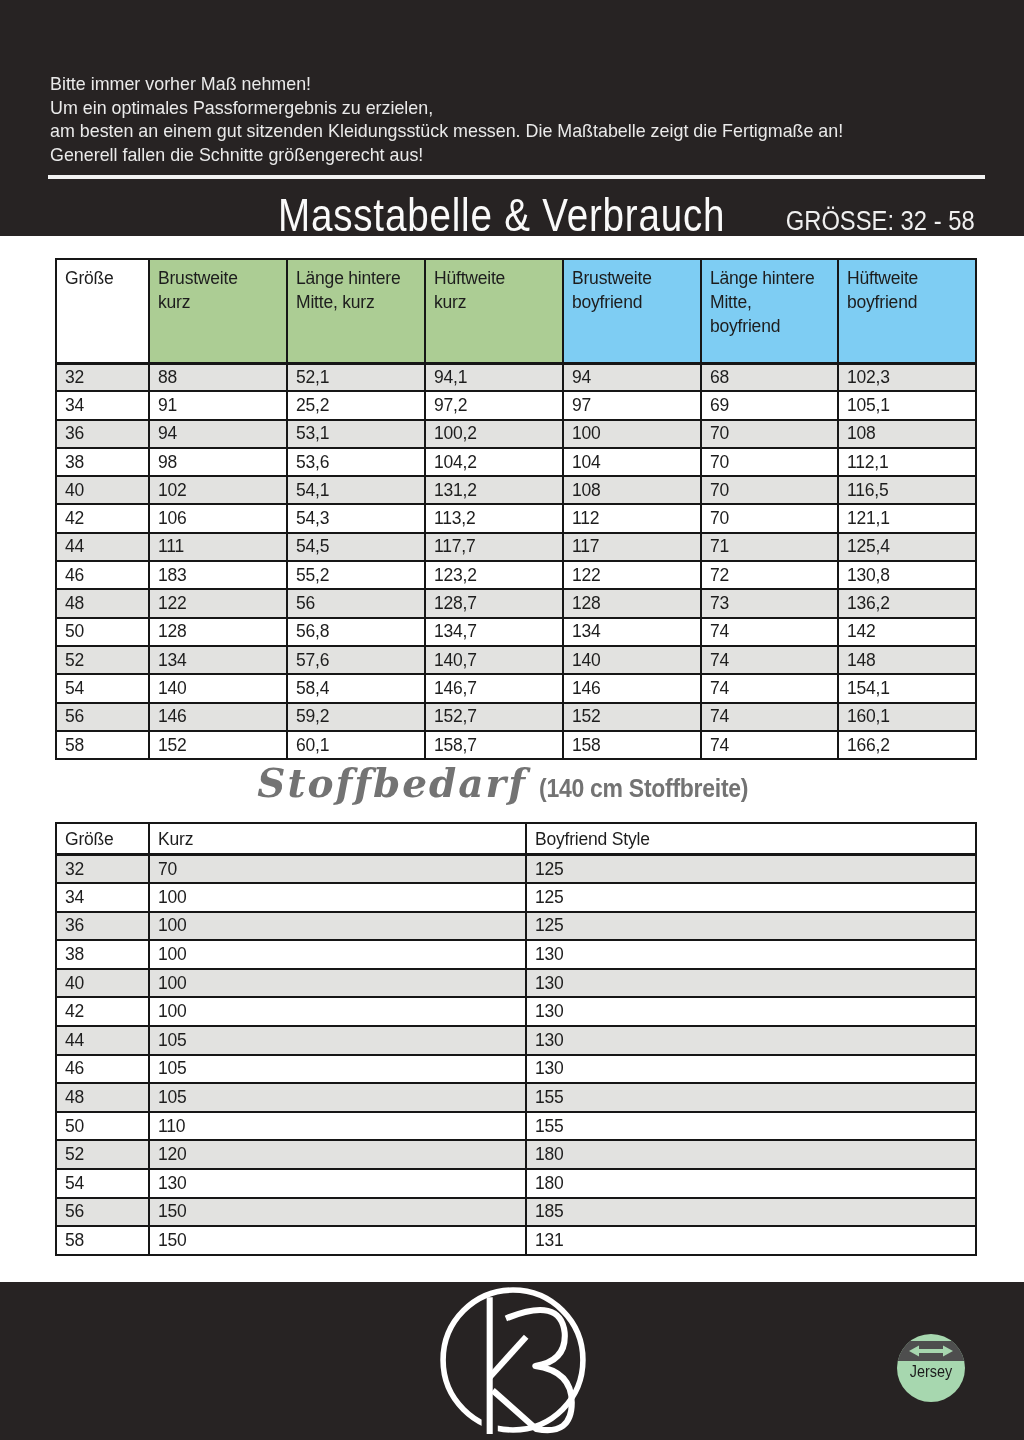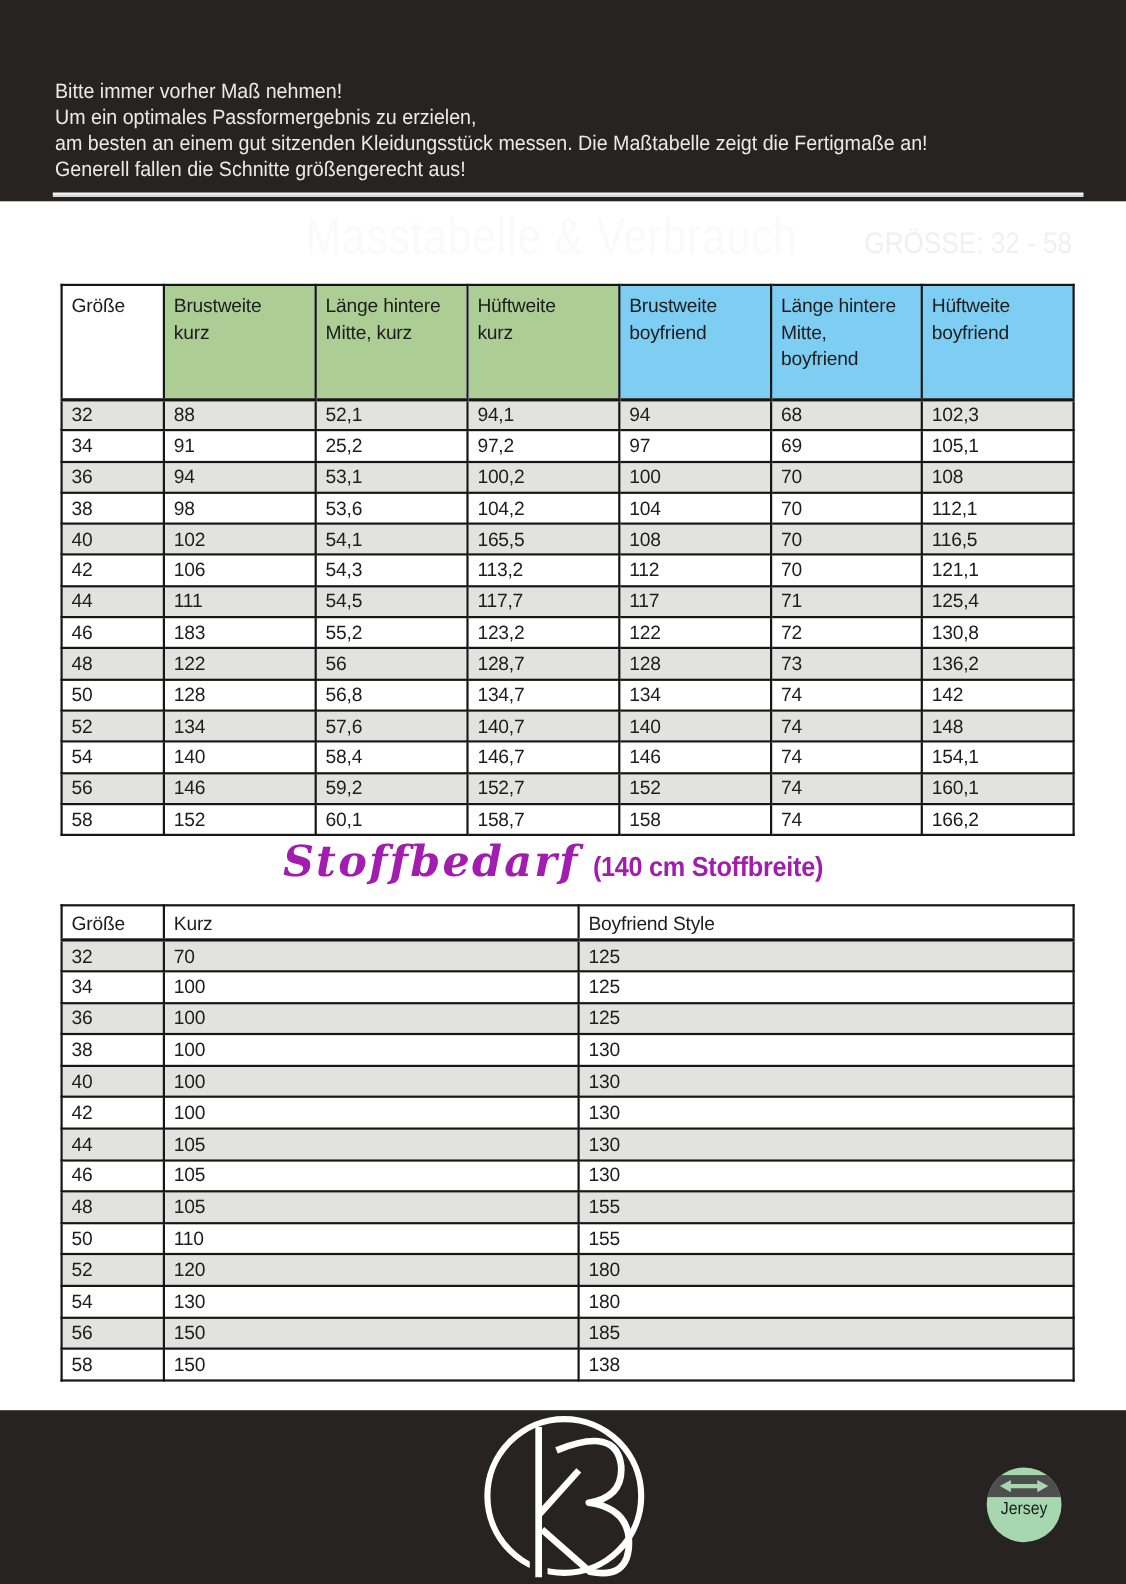--- a/index.html
+++ b/index.html
@@ -6,21 +6,21 @@
   html,body { background:#ffffff; }
   .page {
     position:relative; width:1024px; height:1440px;
     background:#ffffff; overflow:hidden;
     font-family:"Liberation Sans", sans-serif;
     color:#1d1d1d;
   }
 
   
   .hdr {
-    position:absolute; top:0; left:0; width:1024px; height:183px;
+    position:absolute; top:0; left:0; width:1024px; height:236px;
     background:#272323; color:#eaeaea;
   }
   .intro {
     position:absolute; top:72px; left:50px;
     font-size:19px; line-height:23.5px; font-weight:400;
     transform:scaleX(0.94); transform-origin:left top;
     white-space:nowrap;
   }
   .hdr-divider {
     position:absolute; top:175px; left:48px; width:937px; height:3px;
@@ -62,21 +62,21 @@
 
   .t2 { top:822px; }
   .t2 thead tr { height:30px; }
   .t2 thead th { padding-top:3px; border-bottom:3px solid #161616; }
   .t2 tbody tr { height:28.6px; }
   .t2 thead th { background:#ffffff; }
 
   
   .fabric-heading {
     position:absolute; top:760px; left:0; width:1024px;
-    text-align:center; color:#a21caf;
+    text-align:center; color:#737373;
   }
   .fabric-script {
     font-family:"DejaVu Serif", serif; font-style:italic; font-weight:700;
     font-size:39px; letter-spacing:2px;
   }
   .fabric-suffix {
     font-size:25px; font-weight:700; letter-spacing:-0.3px;
     transform:scaleX(0.92); display:inline-block; transform-origin:left center;
     vertical-align:baseline; margin-left:8px;
   }
@@ -182,21 +182,21 @@
           <td>53,6</td>
           <td>104,2</td>
           <td>104</td>
           <td>70</td>
           <td>112,1</td>
         </tr>
         <tr>
           <td>40</td>
           <td>102</td>
           <td>54,1</td>
-          <td>165,5</td>
+          <td>131,2</td>
           <td>108</td>
           <td>70</td>
           <td>116,5</td>
         </tr>
         <tr>
           <td>42</td>
           <td>106</td>
           <td>54,3</td>
           <td>113,2</td>
           <td>112</td>
@@ -358,21 +358,21 @@
           <td>180</td>
         </tr>
         <tr>
           <td>56</td>
           <td>150</td>
           <td>185</td>
         </tr>
         <tr>
           <td>58</td>
           <td>150</td>
-          <td>138</td>
+          <td>131</td>
         </tr>
       </tbody>
   </table>
 
   <div class="ftr">
     <svg class="kb-logo" viewBox="0 0 150 150">
       <circle cx="75" cy="75" r="69" fill="none" stroke="#ffffff" stroke-width="5.5"></circle>
       <line x1="52" y1="128" x2="52" y2="152" stroke="#272323" stroke-width="16"></line>
       <g fill="none" stroke="#ffffff" stroke-width="6" stroke-linejoin="round" stroke-linecap="butt">
         <line x1="52" y1="13" x2="52" y2="148"></line>

